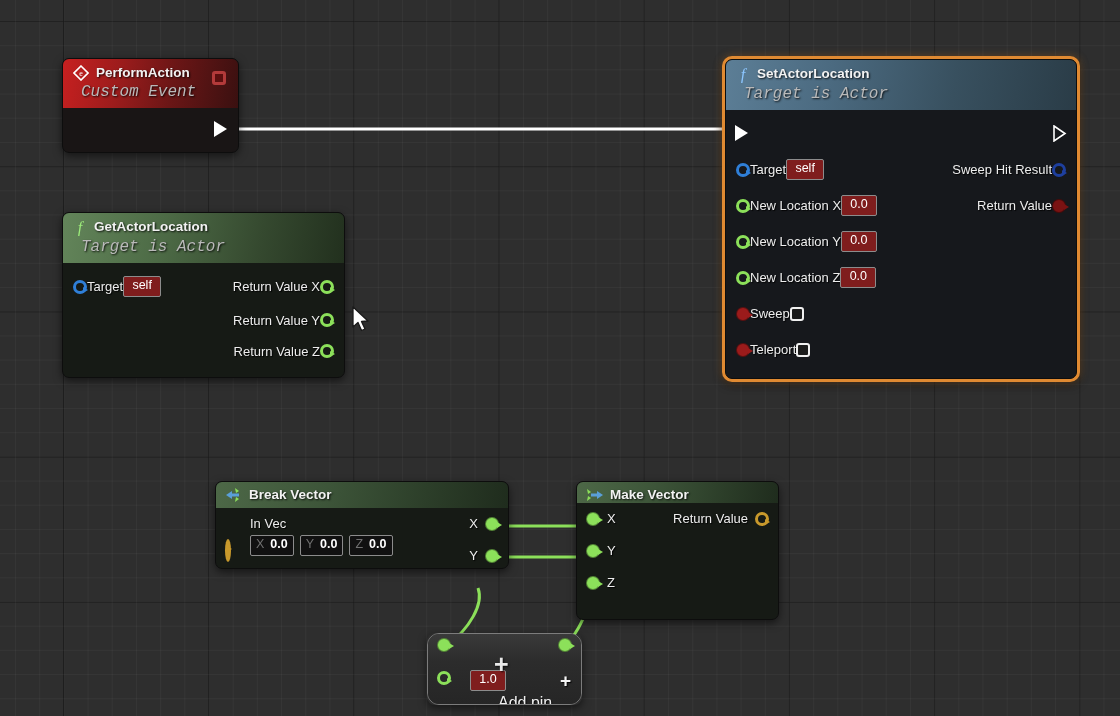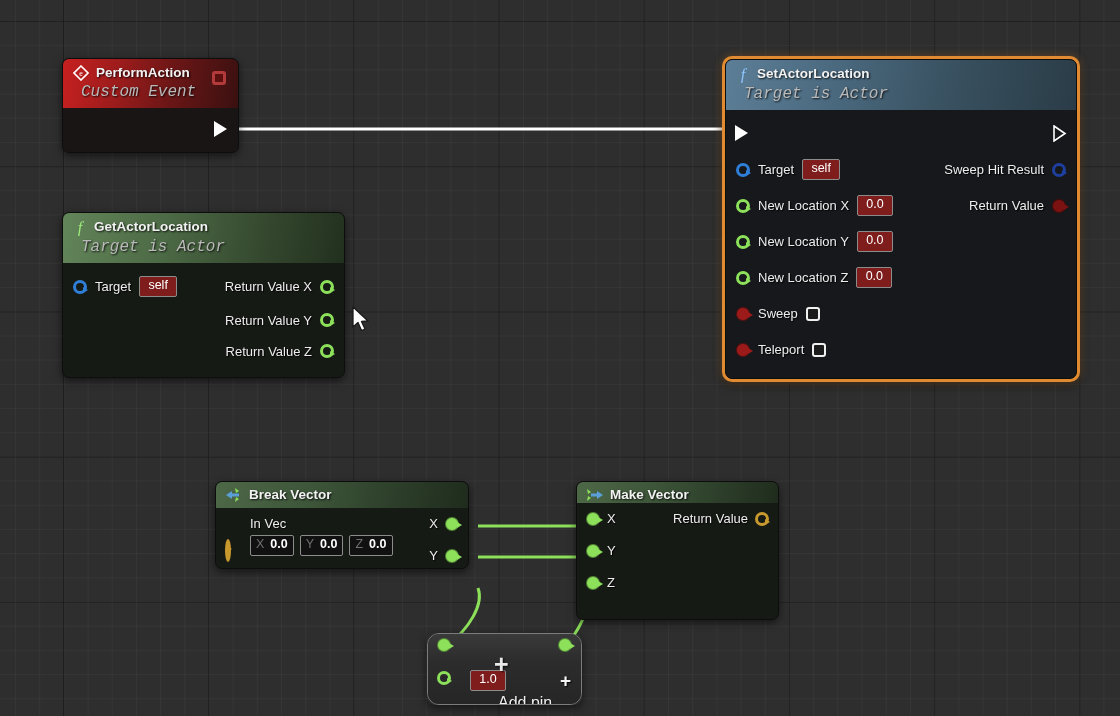--- a/index.html
+++ b/index.html
@@ -106,21 +106,21 @@
   .body-red    { background: #191515; }
   .body-green  { background: #161a15; }
   .body-blue   { background: #16181c; }
 
   
   .row {
     display: flex;
     align-items: center;
     height: 36px;
     padding: 0 10px;
-    gap: 8px;
+    gap: 0;
     white-space: nowrap;
   }
   .row.compact { height: 31px; }
   .pin-label {
     color: #ededed;
     font-size: 13px;
     text-shadow: 1px 1px 1px rgba(0,0,0,0.9);
   }
   .spacer { flex: 1 1 auto; }
 
@@ -211,21 +211,21 @@
     background: #5c0f0f;
     box-sizing: border-box;
   }
 
   
   #node-performaction { left: 62px; top: 58px; width: 177px; }
   #node-performaction .node-body { height: 44px; padding: 0; position: relative; }
 
   #node-setactorlocation { left: 722px; top: 56px; width: 352px; }
   #node-getactorlocation { left: 62px; top: 212px; width: 283px; }
-  #node-breakvector      { left: 215px; top: 481px; width: 254px; }
+  #node-breakvector      { left: 215px; top: 481px; width: 294px; }
   #node-makevector       { left: 576px; top: 481px; width: 203px; }
   #node-add              { left: 427px; top: 633px; width: 155px; }
 
   .exec-row {
     display: flex;
     align-items: center;
     height: 36px;
     padding: 0 9px;
   }
 

